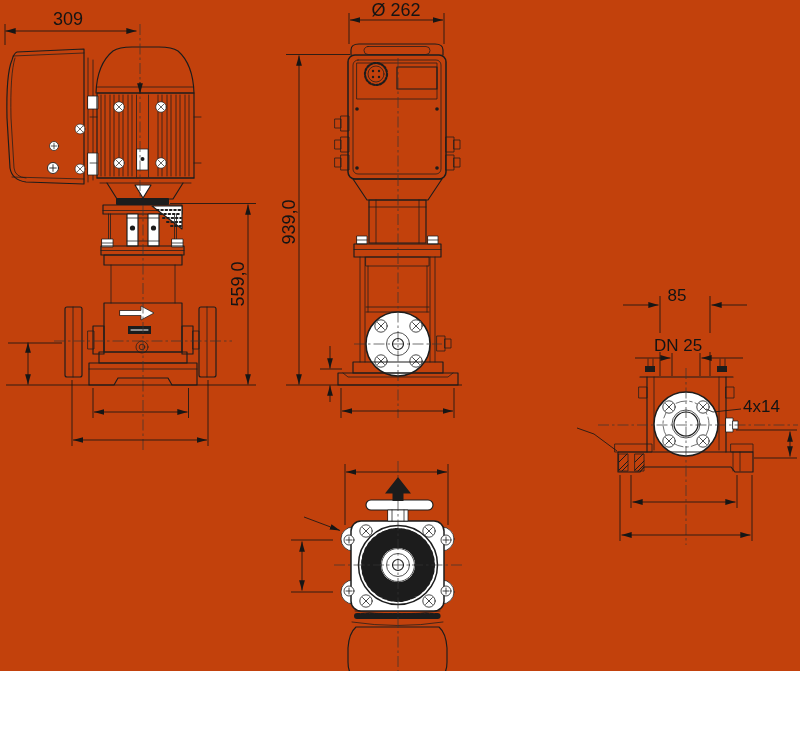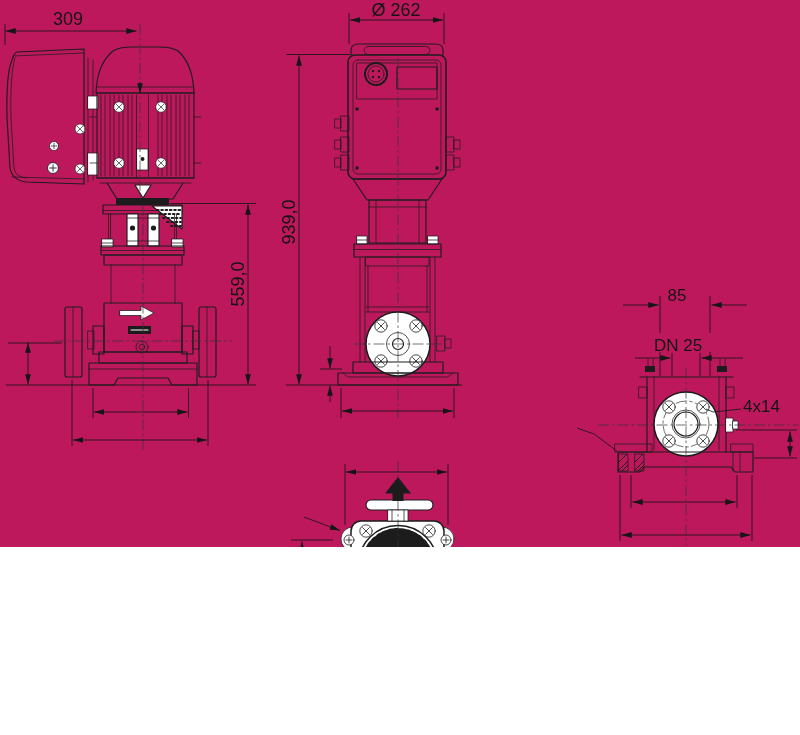--- a/index.html
+++ b/index.html
@@ -1,16 +1,16 @@
 <!DOCTYPE html>
 <html><head>
 <meta charset="utf-8">
 <style>
   html,body{margin:0;padding:0;background:#fff}
-  .sheet{position:relative;width:800px;height:547px;background:#be185d;overflow:hidden}
+  .sheet{position:relative;width:800px;height:671px;background:#c2410c;overflow:hidden}
   svg{display:block}
   .o{stroke:#1c1c1c;stroke-width:1.15;fill:none;stroke-linecap:round;stroke-linejoin:round}
   .t{stroke-width:0.75}
   .th{stroke-width:1.5}
   .f{fill:#1c1c1c;stroke:none}
   .w{fill:#fff}
   .dim{stroke:#161616;stroke-width:0.85;fill:none;stroke-linecap:butt}
   .cl{stroke:#333;stroke-width:0.7;fill:none;stroke-dasharray:11 3 2.5 3}
   .scallop{stroke:#1c1c1c;stroke-width:2.2;stroke-dasharray:2 1.8;fill:none}
   .dots{stroke:#1c1c1c;stroke-width:2;stroke-dasharray:1.6 2.7;fill:none}

